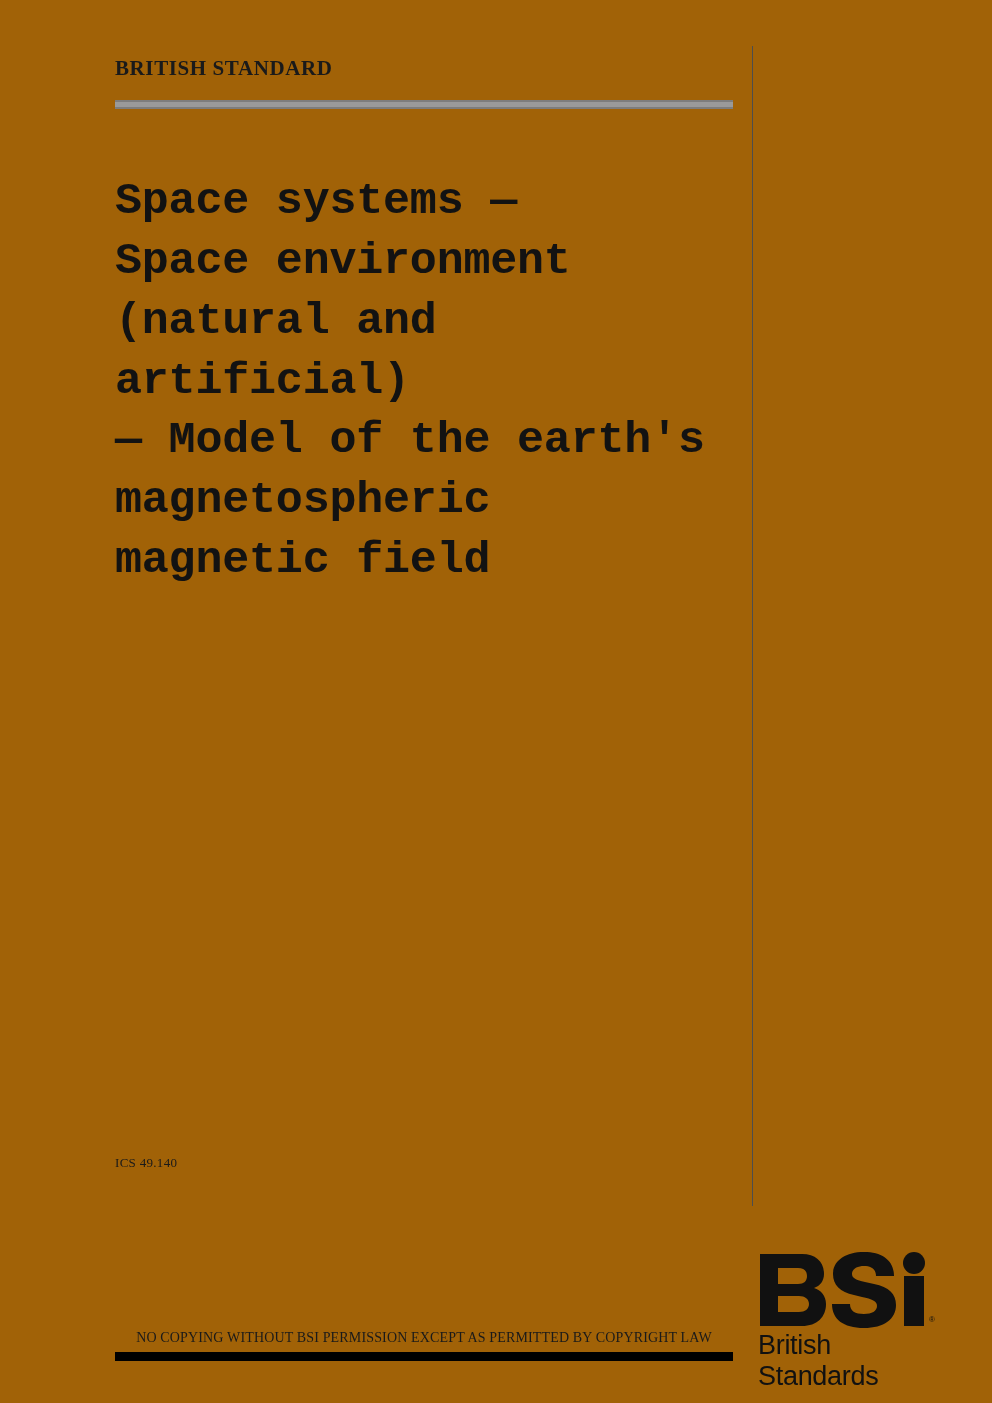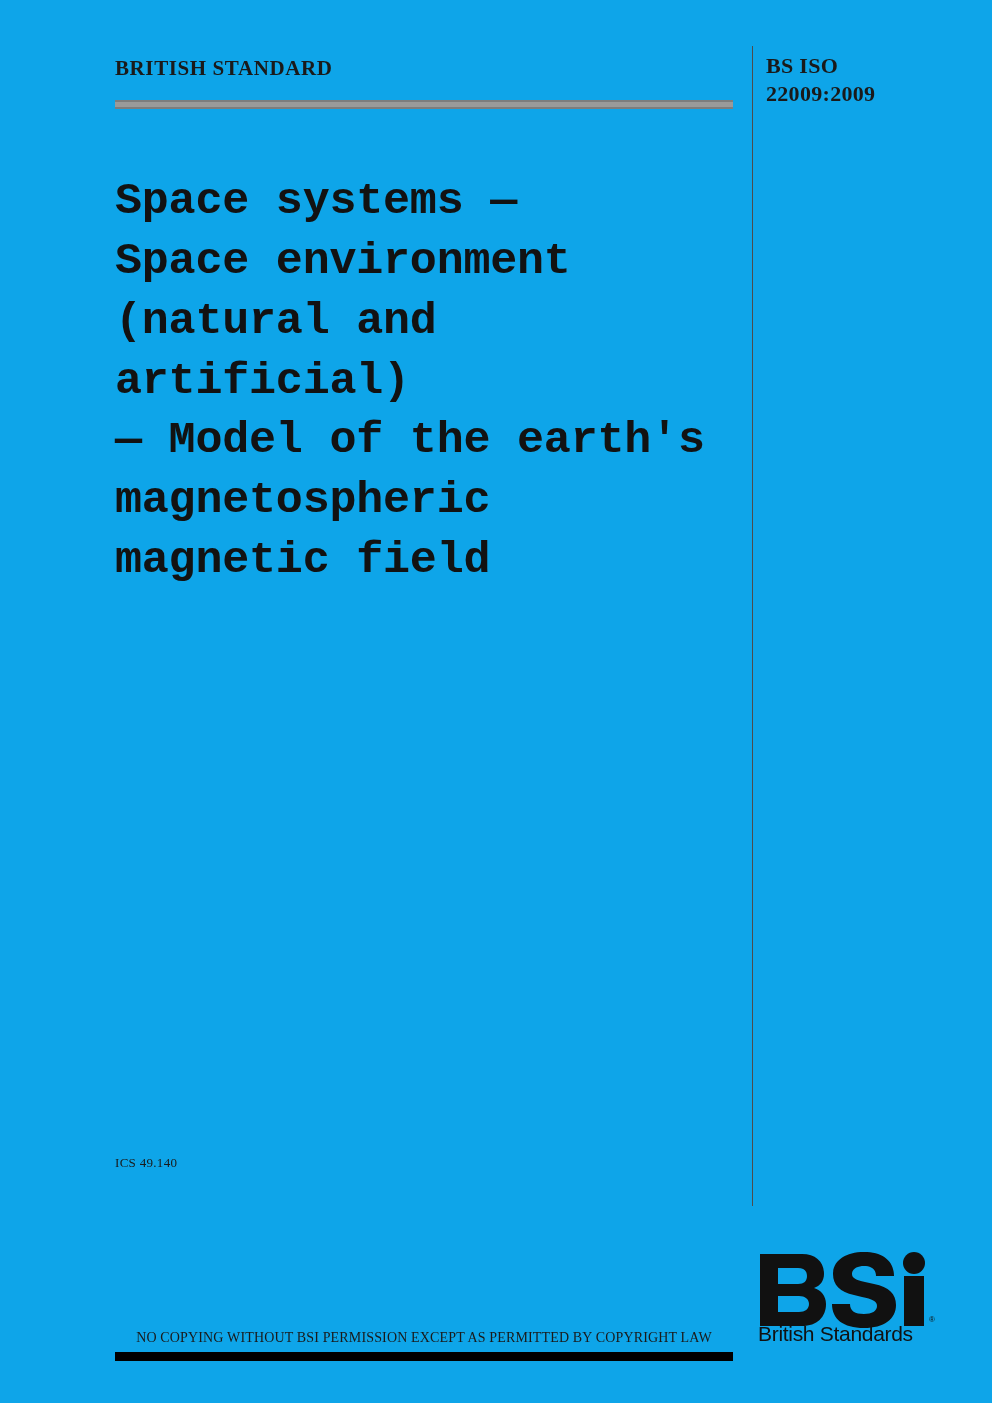--- a/index.html
+++ b/index.html
@@ -12,21 +12,21 @@
     height: 1403px;
     position: relative;
     font-family: "Liberation Serif", serif;
     color: #000000;
     overflow: hidden;
   }
 
   .page {
     position: absolute;
     inset: 0;
-    background: #0ea5e9;
+    background: #a16207;
   }
 
   
   .header-label {
     position: absolute;
     left: 115px;
     top: 56px;
     font-family: "Liberation Serif", serif;
     font-size: 21px;
     font-weight: bold;
@@ -126,24 +126,24 @@
     position: absolute;
     left: 758px;
     top: 1252px;
     width: 180px;
     height: 110px;
   }
   .logo svg { display: block; }
   .logo-words {
     position: absolute;
     left: 0;
-    top: 70px;
+    top: 78px;
     width: 180px;
     font-family: "Liberation Sans", sans-serif;
-    font-size: 21px;
+    font-size: 27px;
     font-weight: normal;
     letter-spacing: -0.3px;
     color: #111111;
     text-align: left;
   }
   .logo-reg {
     position: absolute;
     left: 171px;
     top: 63px;
     font-family: "Liberation Sans", sans-serif;
@@ -151,22 +151,20 @@
     color: #111111;
   }
 </style>
 </head>
 <body>
 
 <div class="page">
 
   <div class="header-label">BRITISH STANDARD</div>
 
-  <div class="doc-number" style="white-space: pre-line;">BS ISO
-22009:2009</div>
 
   <div class="rule-grey"></div>
 
   <div class="v-divider"></div>
 
   <div class="title">Space systems —
 Space environment
 (natural and artificial)
 — Model of the earth's
 magnetospheric

